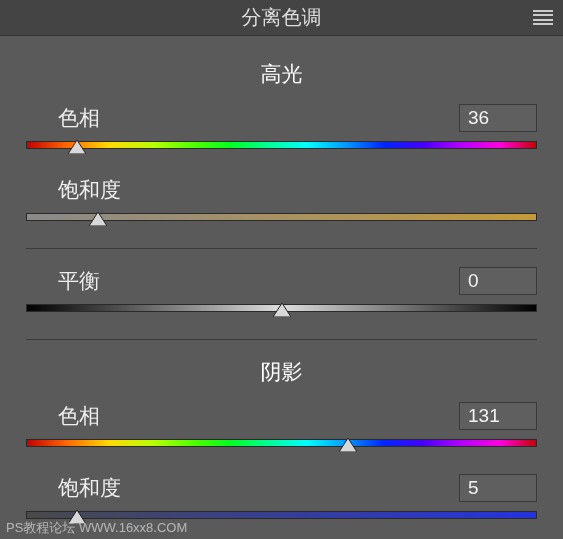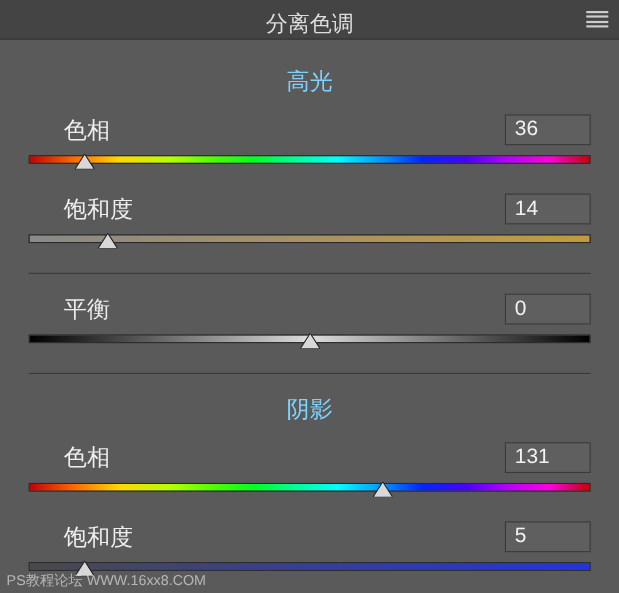--- a/index.html
+++ b/index.html
@@ -10,21 +10,21 @@
     font-family: "Microsoft YaHei", Arial, sans-serif;
     color: #eaeaea;
     position: relative;
     overflow: hidden;
   }
   .panel-header {
     height: 36px;
     background: #444;
     border-bottom: 1px solid #333;
     display: flex;
-    align-items: flex-end;
+    align-items: center;
     justify-content: center;
     position: relative;
   }
   .panel-title {
     font-size: 20px;
     color: #ddd;
   }
   .menu-icon {
     position: absolute;
     right: 10px;
@@ -41,21 +41,21 @@
     display: block;
     height: 2px;
     background: #ccc;
   }
   .panel-body {
     padding: 10px 26px 0 26px;
   }
   .section-title {
     text-align: center;
     font-size: 21px;
-    color: #7dd3fc;
+    color: #ffffff;
     margin: 14px 0 16px 0;
   }
   .control-row {
     display: flex;
     justify-content: space-between;
     align-items: center;
     margin-bottom: 6px;
     margin-left: 32px;
   }
   .control-label {
@@ -144,21 +144,20 @@
   </div>
   <div class="slider-track">
     <div class="track-bg hue-gradient"></div>
     <svg class="thumb" width="18" height="14" style="left: 10%;">
         <polygon points="9,0 18,14 0,14" fill="#d8d8d8" stroke="#222"></polygon>
       </svg>
   </div>
 
   <div class="control-row">
     <div class="control-label">饱和度</div>
-    <div class="value-box">14</div>
   </div>
   <div class="slider-track">
     <div class="track-bg sat-gradient-orange"></div>
     <svg class="thumb" width="18" height="14" style="left: 14%;">
         <polygon points="9,0 18,14 0,14" fill="#d8d8d8" stroke="#222"></polygon>
       </svg>
   </div>
 
   <hr class="divider">
 

